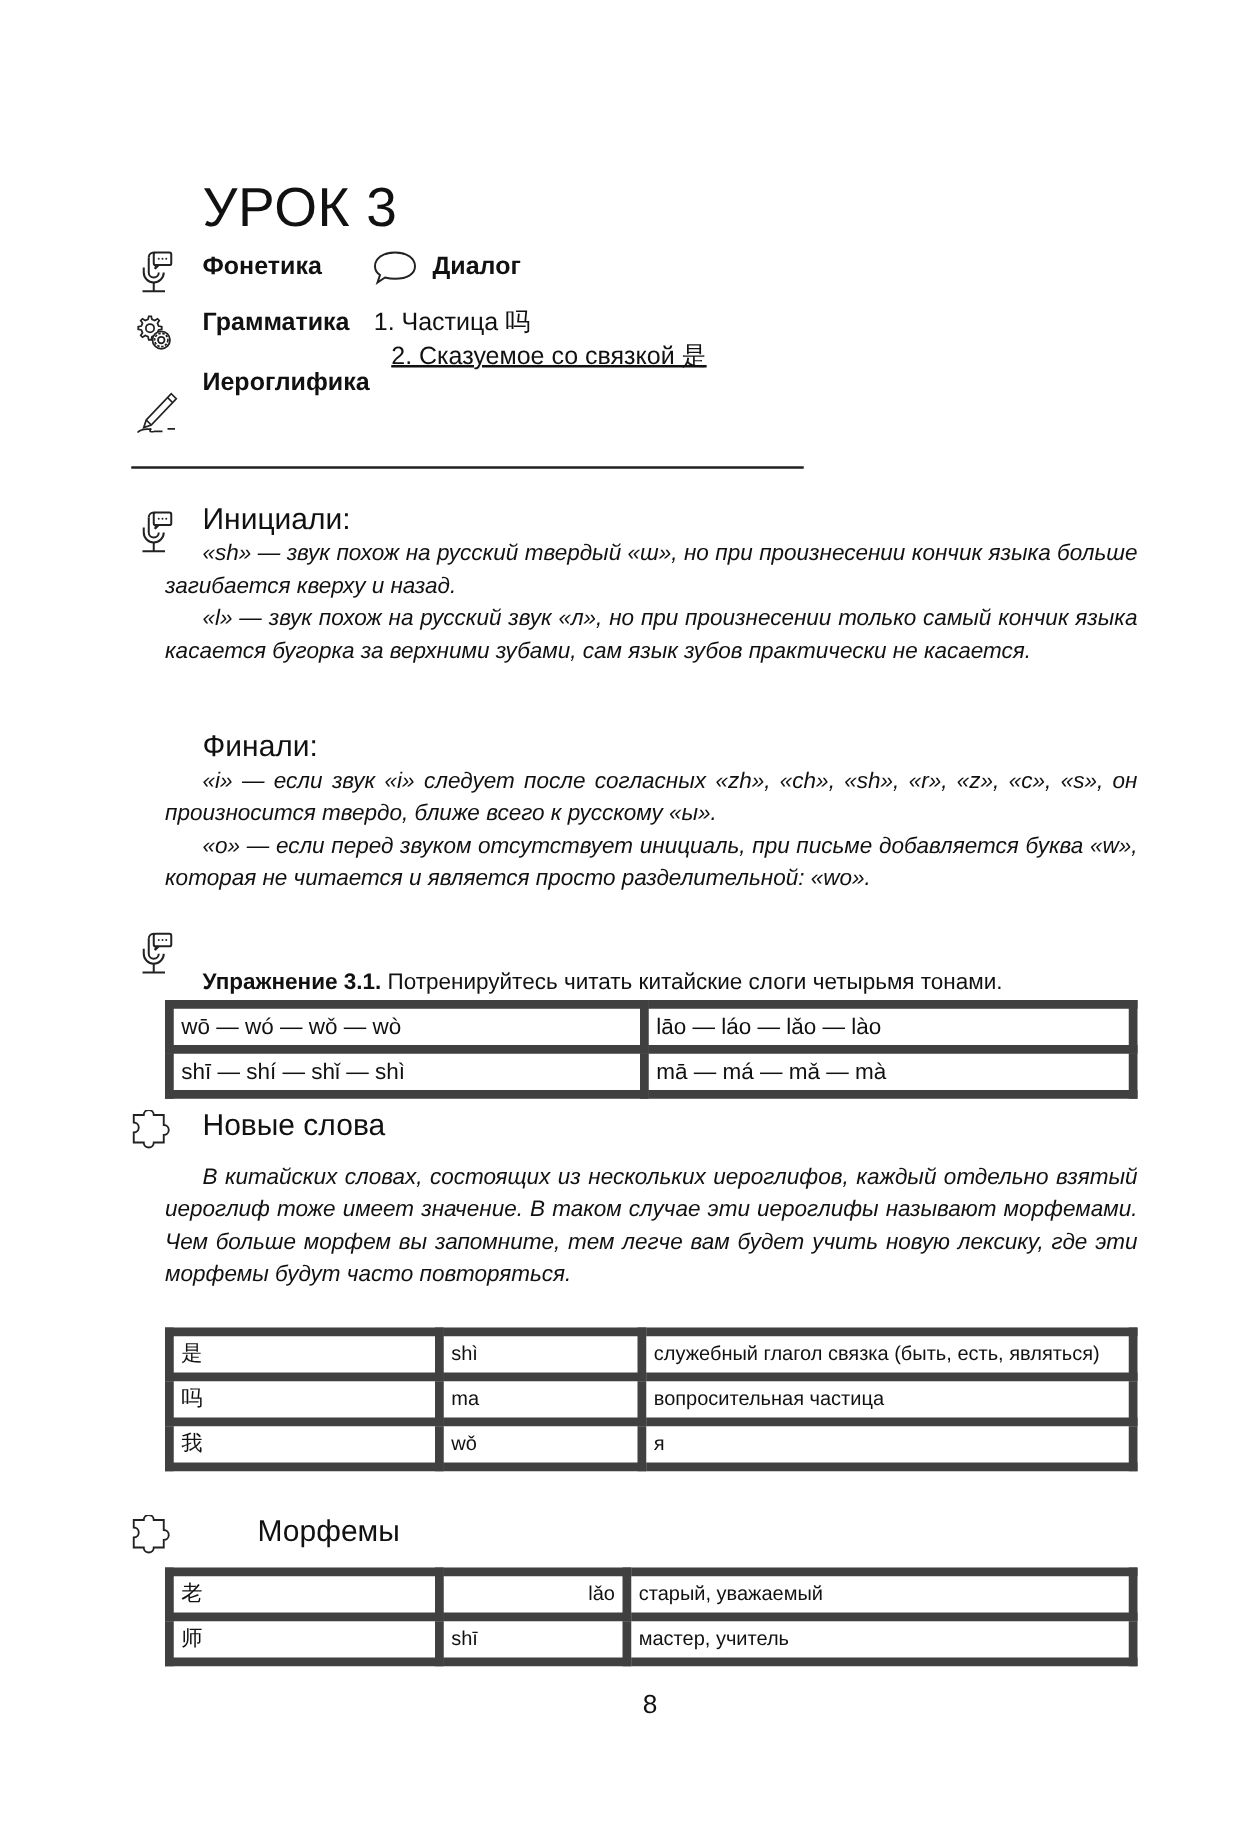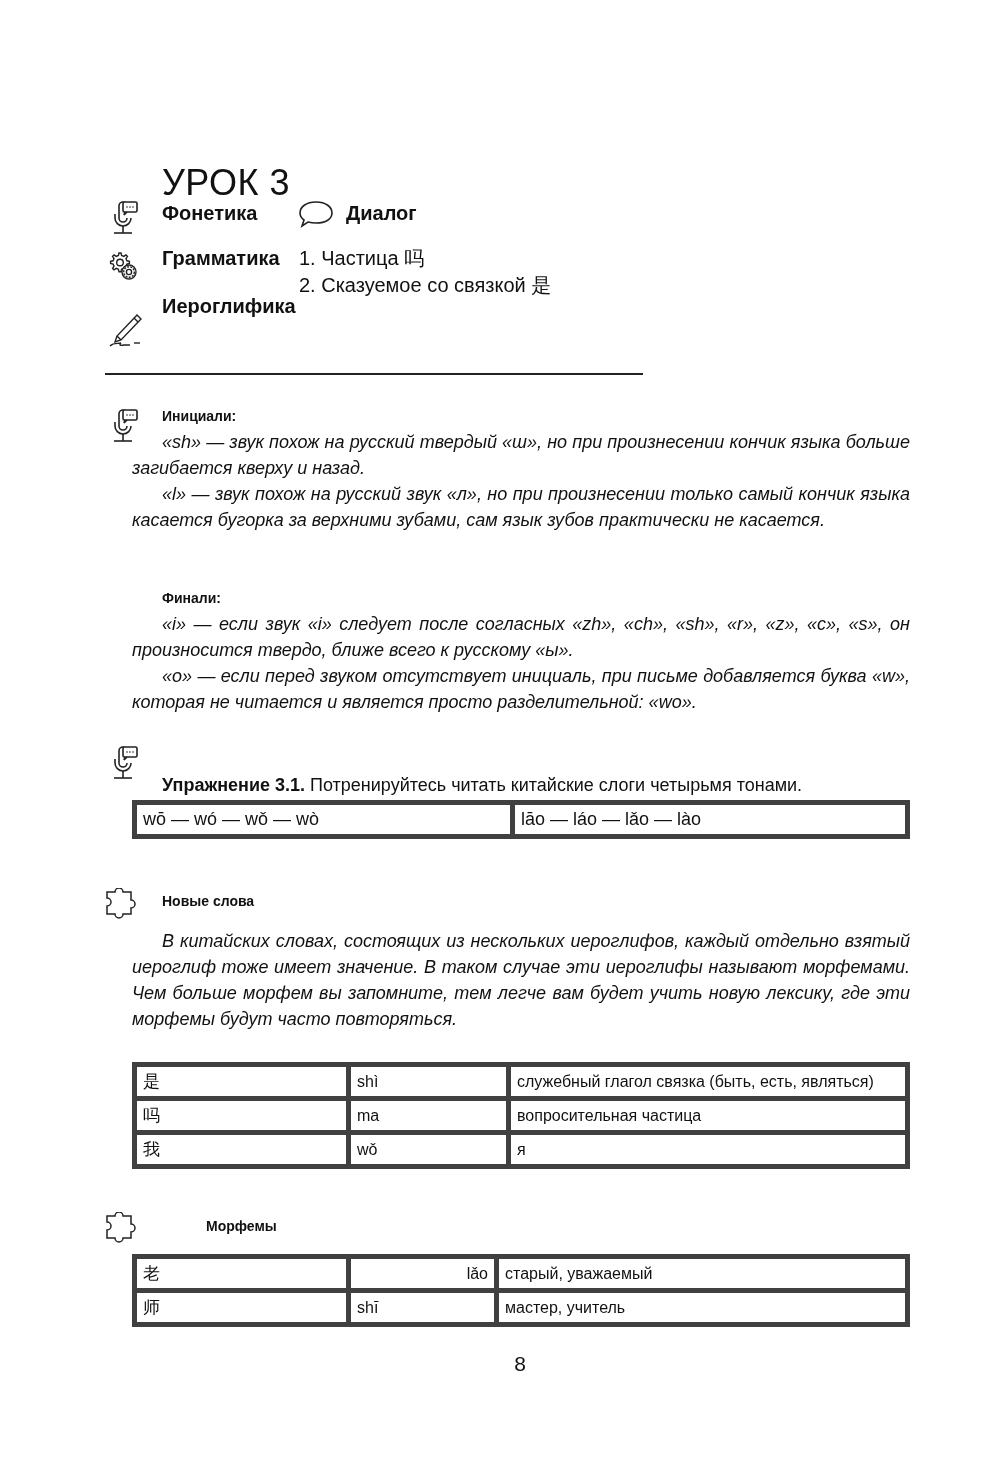--- a/index.html
+++ b/index.html
@@ -3,47 +3,47 @@
   <meta charset="utf-8">
   <style>
     html, body { margin: 0; padding: 0; background: #ffffff; }
     body {
       width: 1000px; height: 1467px; position: relative; overflow: hidden;
       font-family: "Liberation Sans", "DejaVu Sans", sans-serif;
       color: #111111;
     }
     .abs { position: absolute; }
     .title {
-      left: 162px; top: 159px; font-size: 36px; font-weight: 400;
+      left: 162px; top: 143px; font-size: 44px; font-weight: 400;
       letter-spacing: 0.5px; line-height: 48px;
     }
     .icon { position: absolute; }
     .icon svg { display: block; }
     .bold { font-weight: 700; }
     .menu-label { font-size: 20px; font-weight: 700; line-height: 26px; }
     .gram-item { font-size: 20px; line-height: 26px; }
     .rule {
       left: 105px; top: 373px; width: 538px; height: 0;
       border-top: 2px solid #222;
     }
     .para {
       position: absolute; left: 132px; width: 778px;
       font-size: 18px; line-height: 26px; text-align: justify;
       text-align-last: left;
     }
     .para.indent { text-indent: 30px; font-style: italic; }
     .subhead {
-      position: absolute; left: 162px; font-size: 14px; font-weight: 700; line-height: 26px;
+      position: absolute; left: 162px; font-size: 24px; font-weight: 400; line-height: 26px;
     }
     table.grid {
       position: absolute; border-collapse: collapse;
       border: 2px solid #222; font-size: 18px;
     }
     table.grid td {
-      border: 5px solid #404040; padding: 0 6px; height: 29px;
+      border: 7px solid #404040; padding: 0 6px; height: 29px;
       vertical-align: middle; line-height: 29px; white-space: nowrap;
     }
     table.words td { font-size: 16px; }
     table.words td.hz { font-family: "DejaVu Sans", sans-serif; font-size: 17px; }
     .pagenum {
       left: 0; width: 1040px; top: 1352px; text-align: center;
       font-size: 21px;
     }
   </style>
 </head>
@@ -78,21 +78,21 @@
   <svg width="32" height="32" viewBox="0 0 32 32" fill="none" stroke="#222" stroke-width="1.4">
     <path d="M12 3 l2 0 l0.6 2.5 l2.2 0.9 l2.2 -1.4 l1.4 1.4 l-1.4 2.2 l0.9 2.2 l2.5 0.6 l0 2 l-2.5 0.6 l-0.9 2.2 l1.4 2.2 l-1.4 1.4 l-2.2 -1.4 l-2.2 0.9 l-0.6 2.5 l-2 0 l-0.6 -2.5 l-2.2 -0.9 l-2.2 1.4 l-1.4 -1.4 l1.4 -2.2 l-0.9 -2.2 l-2.5 -0.6 l0 -2 l2.5 -0.6 l0.9 -2.2 l-1.4 -2.2 l1.4 -1.4 l2.2 1.4 l2.2 -0.9 Z"></path>
     <circle cx="13" cy="12.5" r="3.3"></circle>
     <circle cx="22" cy="22" r="7" fill="#fff"></circle>
     <circle cx="22" cy="22" r="5.3" stroke-dasharray="2 1.2"></circle>
     <circle cx="22" cy="22" r="2.6"></circle>
   </svg>
 </span>
 <div class="abs menu-label" style="left:162px; top:245px;">Грамматика</div>
 <div class="abs gram-item" style="left:299px; top:245px;">1. Частица 吗</div>
-<div class="abs gram-item" style="left:299px; top:272px;">2. Сказуемое со связкой 是</div>
+<div class="abs gram-item" style="left:313px; top:272px;text-decoration:underline;">2. Сказуемое со связкой 是</div>
 
 <span class="icon" style="left:108px; top:313px;">
   <svg width="36" height="36" viewBox="0 0 36 36" fill="none" stroke="#222" stroke-width="1.4">
     <path d="M29 2 l4 4 l-20 21 l-6 2 l2 -6 Z"></path>
     <path d="M26 5 l4 4"></path>
     <path d="M9 23 l4 4"></path>
     <path d="M2 33 c4 -4 8 -2 11 -3 c-2 2 -1 3 3 2 h6"></path>
     <path d="M26 30 h6"></path>
   </svg>
 </span>
@@ -139,20 +139,24 @@
 <div class="abs" style="left:162px; top:772px; font-size:18px; line-height:26px;">
   <span class="bold">Упражнение 3.1.</span><span> Потренируйтесь читать китайские слоги четырьмя тонами.</span>
 </div>
 
 <table class="grid" style="left:132px; top:800px; width:778px;">
   <tbody>
       <tr>
     <td style="width:361px;">wō — wó — wǒ — wò</td>
     <td>lāo — láo — lǎo — lào</td>
   </tr>
+  <tr>
+    <td>shī — shí — shǐ — shì</td>
+    <td>mā — má — mǎ — mà</td>
+  </tr>
 </tbody>
   </table>
 
 <span class="icon" style="left:104px; top:888px;">
   <svg width="34" height="36" viewBox="0 0 34 36" fill="none" stroke="#222" stroke-width="1.5">
     <path d="M3 4 h8 a4 4 0 1 1 8 0 h8 v8 a4 4 0 1 1 0 8 v6 h-8 a4 4 0 1 1 -8 0 h-8 v-8 a4 4 0 1 0 0 -8 Z"></path>
   </svg>
 </span>
 <div class="subhead" style="top:888px;">Новые слова</div>
 <div class="para indent" style="top:928px;">В китайских словах, состоящих из нескольких иероглифов, каждый отдельно взятый иероглиф тоже имеет значение. В таком случае эти иероглифы называют морфемами. Чем больше морфем вы запомните, тем легче вам будет учить новую лексику, где эти морфемы будут часто повторяться.</div>

